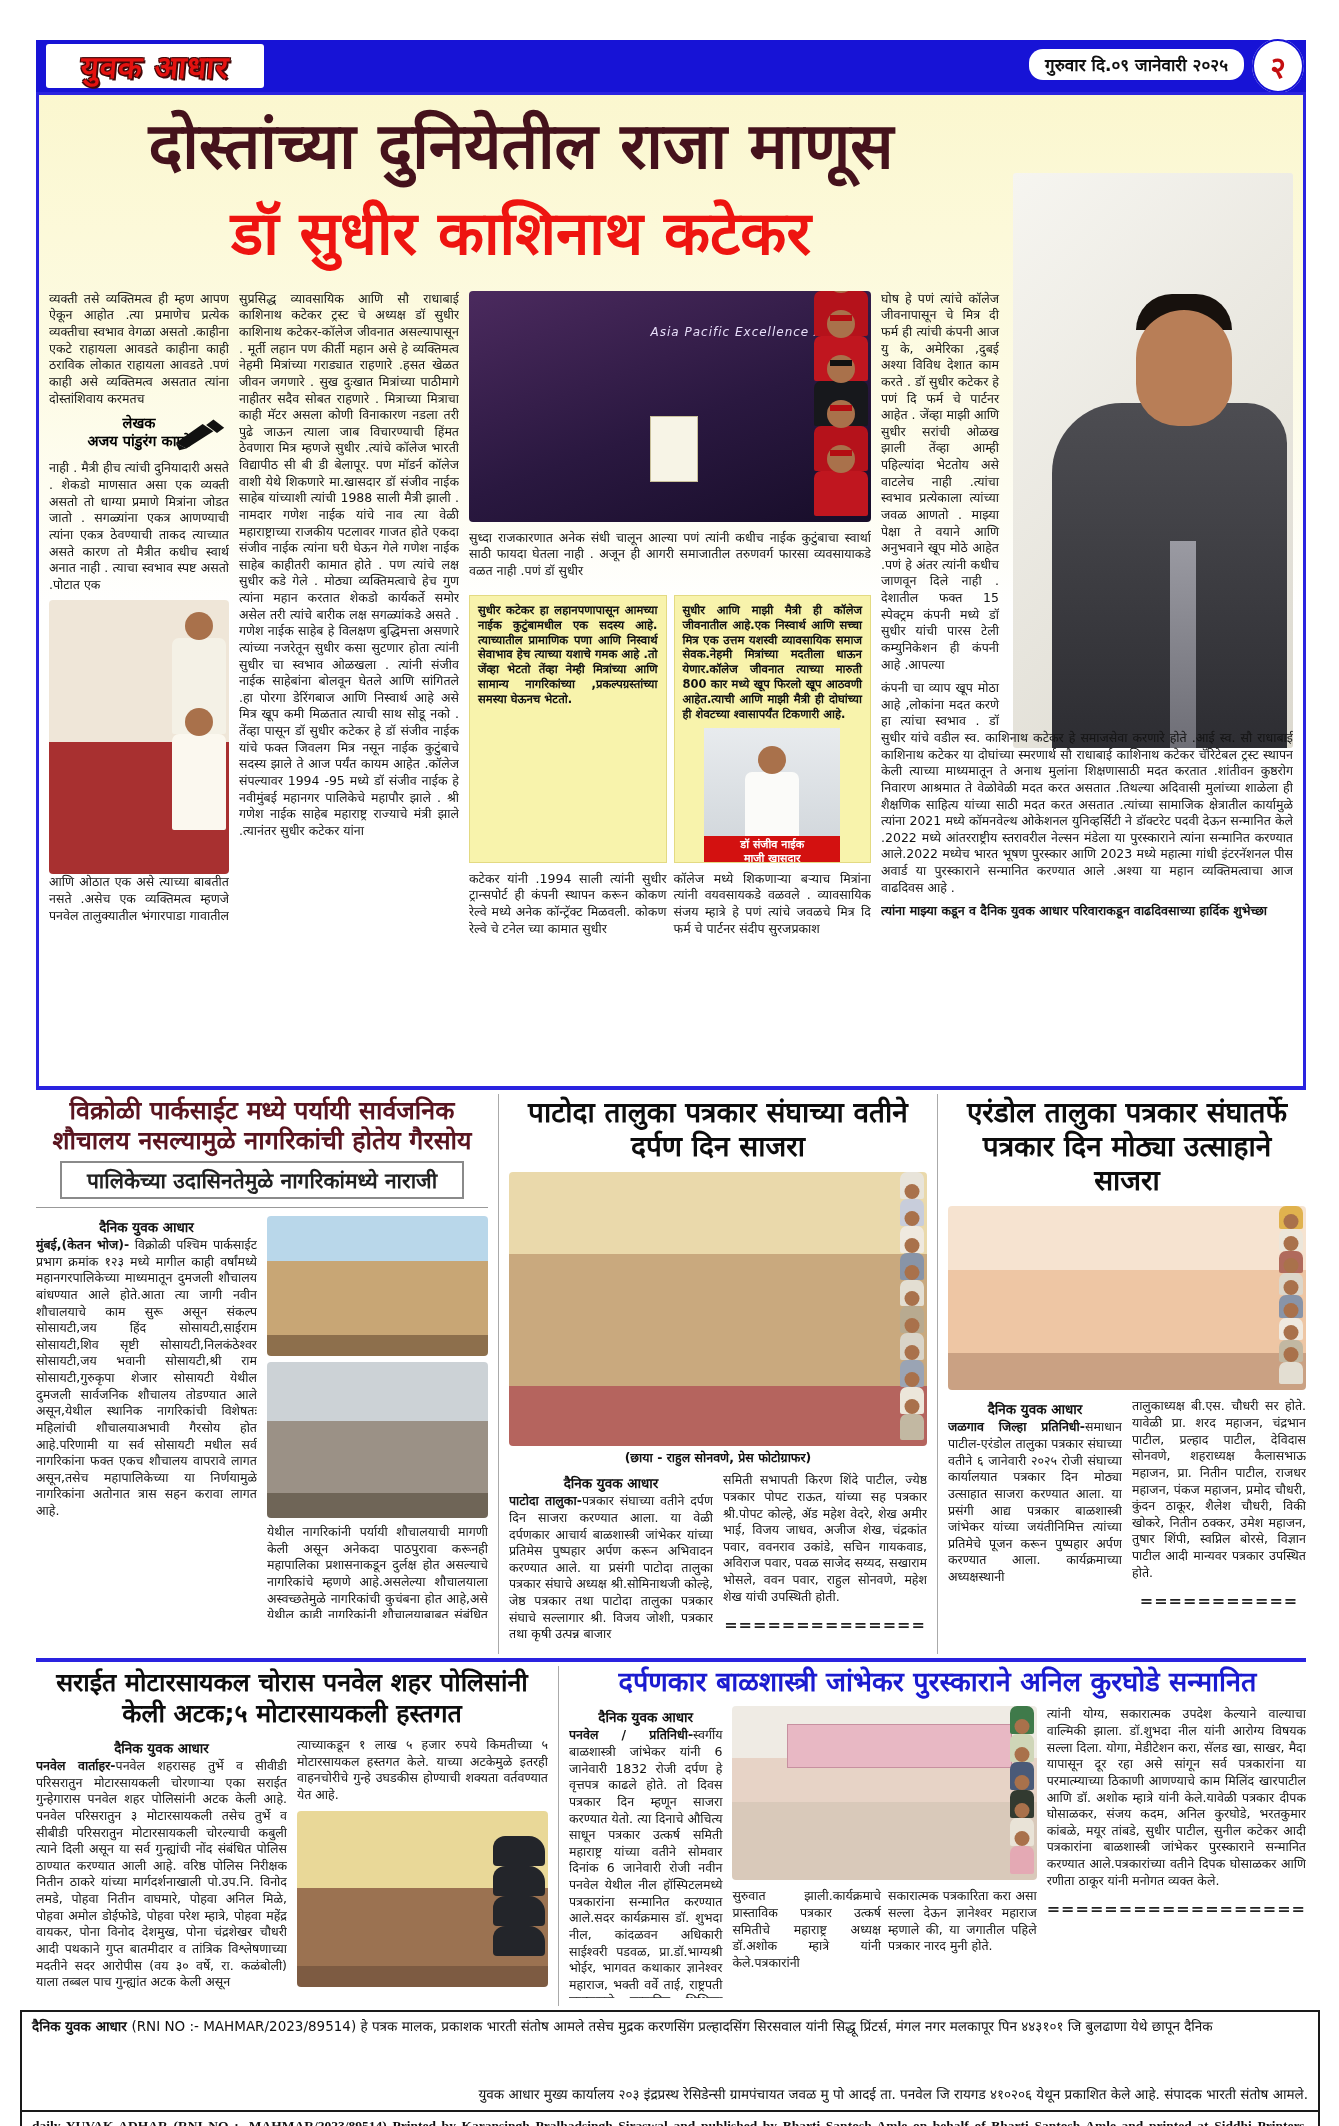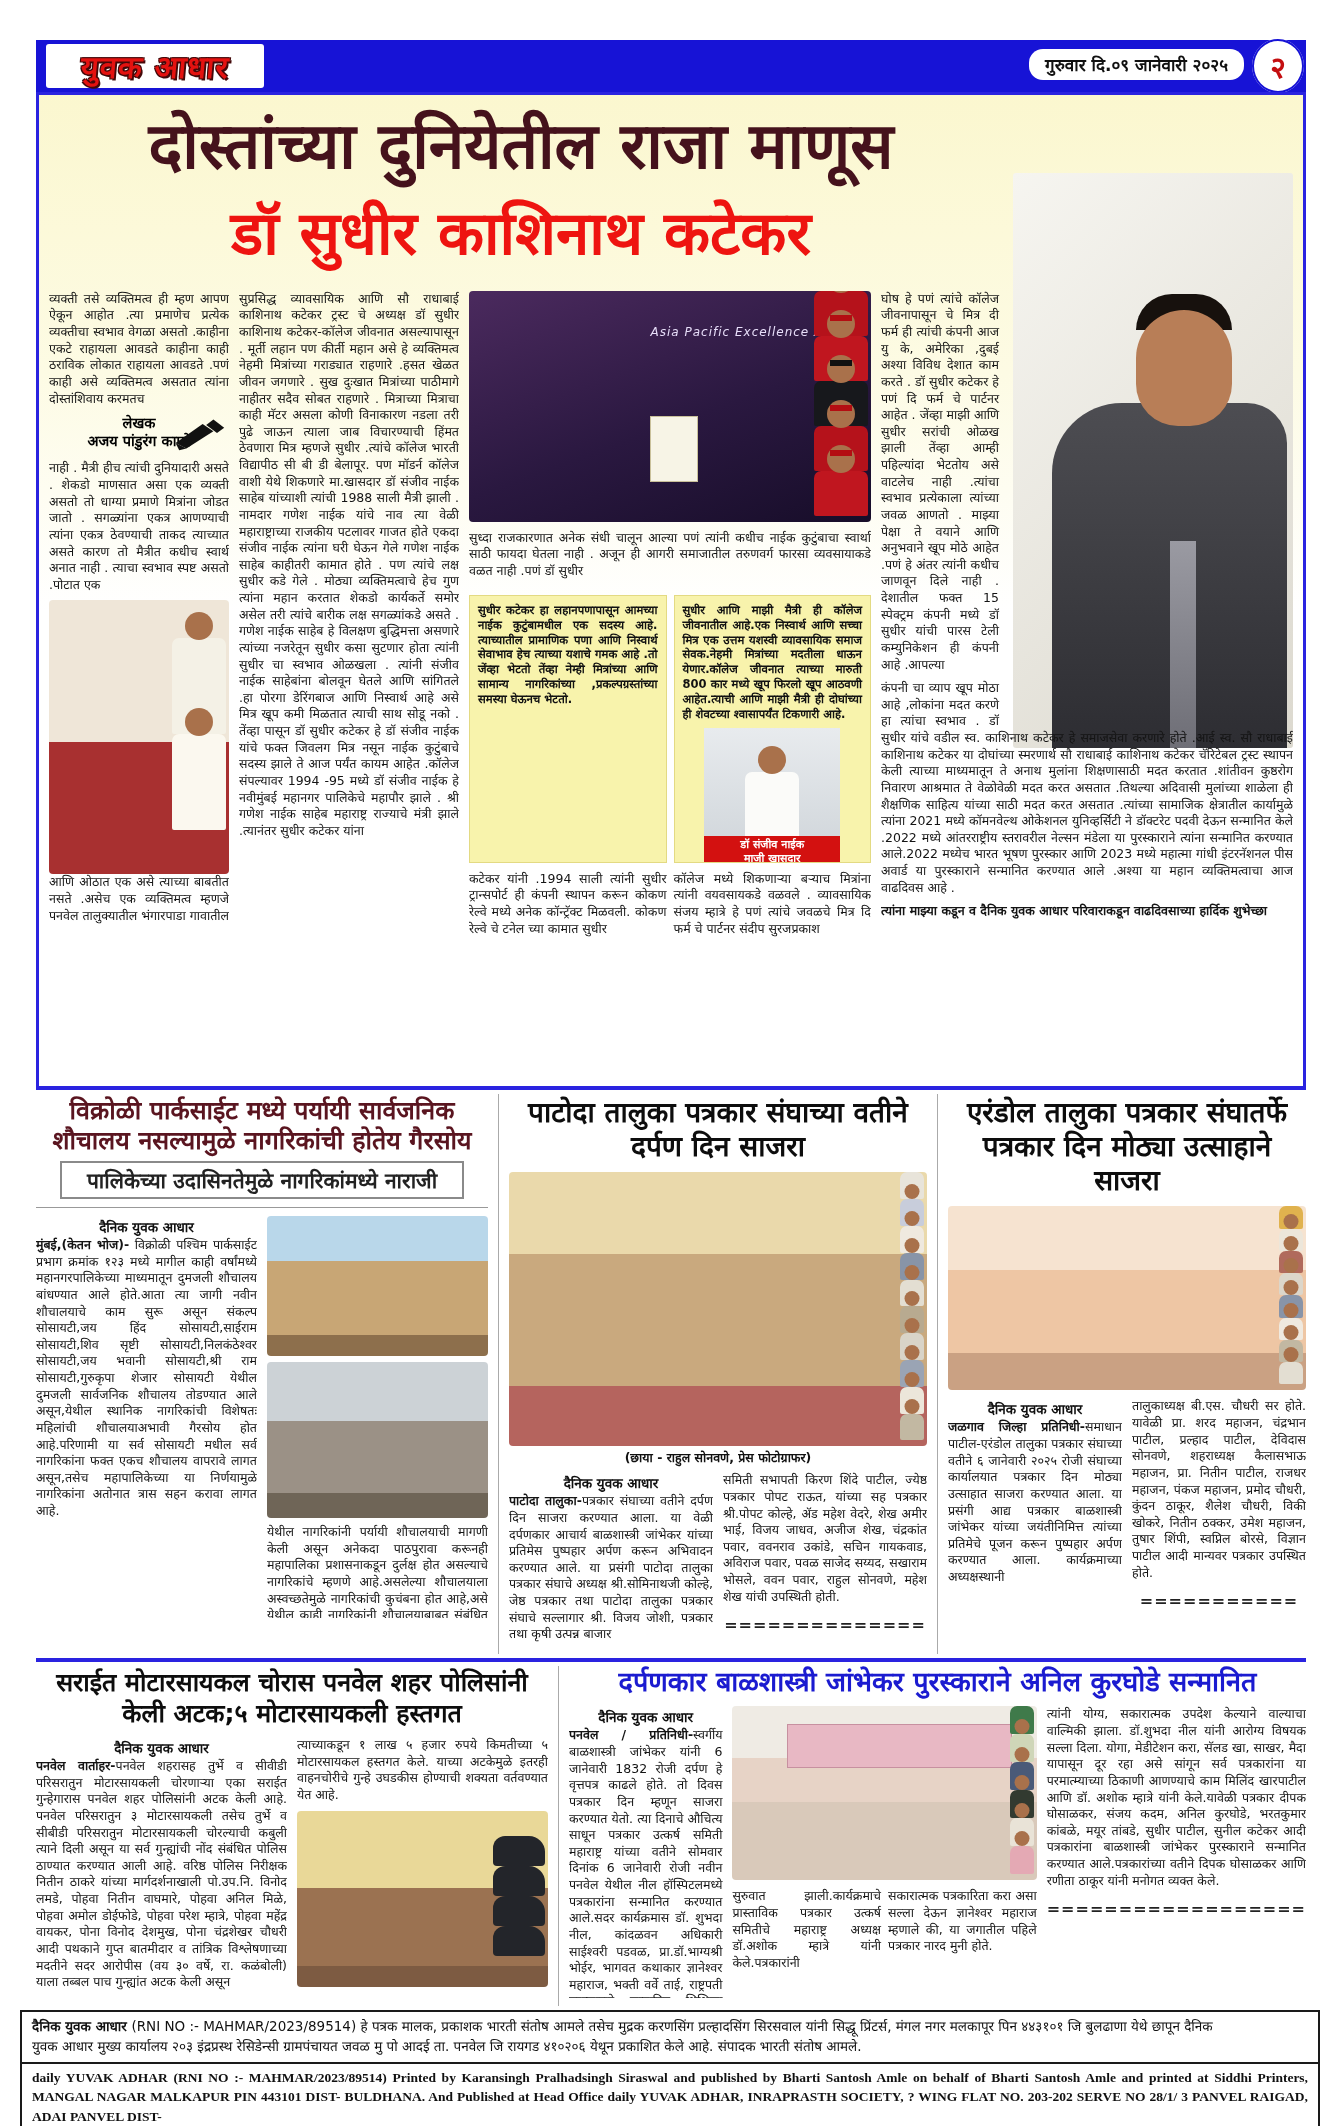--- a/index.html
+++ b/index.html
@@ -75,21 +75,21 @@
   .cols2>div{flex:1;overflow:hidden;}
   .caption{text-align:center;font-weight:bold;font-size:12.5px;margin:3px 0 6px;color:#111;}
   .sep{text-align:center;font-weight:bold;letter-spacing:1px;margin-top:10px;color:#222;}
   .theft{width:512px;padding-right:10px;}
   .awardart{flex:1;border-left:1px solid #aaa;padding-left:10px;}
   .award-cols{display:flex;gap:10px;height:292px;overflow:hidden;}
   .award-cols .ca{width:237px;} .award-cols .cmidp{width:470px;} .award-cols .cb{flex:1;}
   
   .footer{position:absolute;left:20px;right:19px;top:2010px;border:2px solid #1a1a1a;background:#fff;}
   .f-mr{padding:4px 10px 5px;font-size:13.5px;line-height:1.5;color:#111;}
-  .f-mr .l1{text-align:justify;} .f-mr .l2{text-align:left;}
+  .f-mr .l1{text-align:justify;} .f-mr .l2{text-align:right;margin-top:48px;}
   .f-en{border-top:2px solid #1a1a1a;padding:4px 10px 5px;font-family:"Liberation Serif",serif;font-weight:bold;font-size:13.5px;line-height:1.45;color:#111;}
   .f-en .l1{text-align:justify;}
 </style>
 </head>
 <body>
 
 <div class="page">
 
   <div class="masthead">
     <div class="logo-box">

